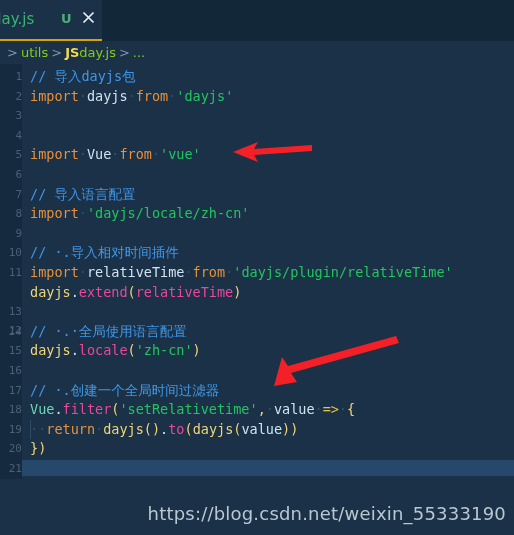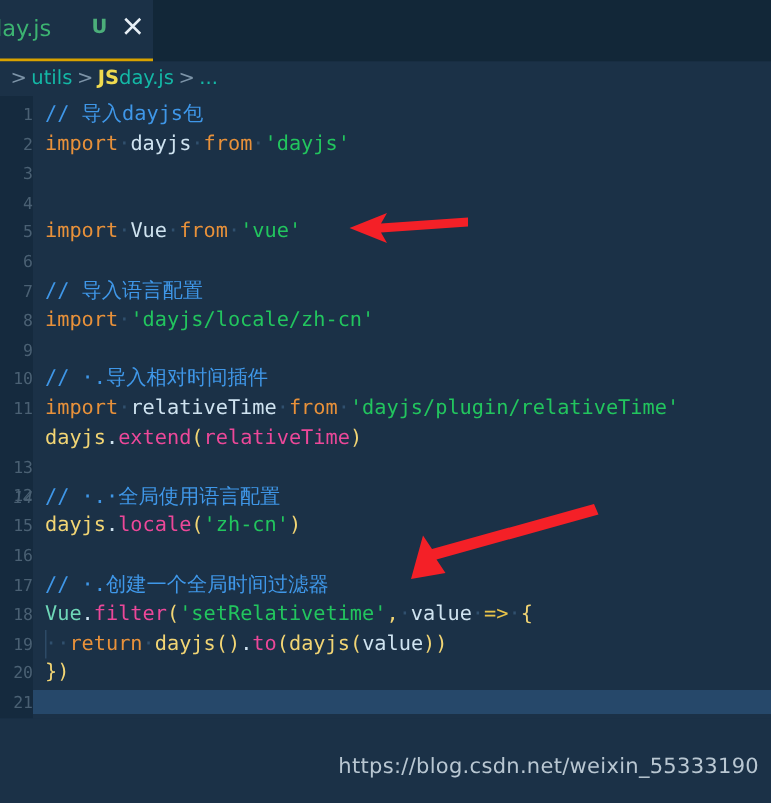--- a/index.html
+++ b/index.html
@@ -41,21 +41,21 @@
   
   .breadcrumb{
     position:absolute;left:0;top:41px;width:514px;height:23px;
     background:#1b3147;
     font-family:"DejaVu Sans","Liberation Sans",sans-serif;
     font-size:13px;color:#8fa6b8;
     white-space:nowrap;
   }
   .bc-inner{position:absolute;left:4px;top:4px;}
   .bc-sep{color:#7d94a8;padding:0 3px;}
-  .bc-item{color:#14b8a6;}
+  .bc-item{color:#84cc16;}
   .bc-js{color:#f0db4f;font-weight:bold;font-family:"DejaVu Sans","Liberation Sans",sans-serif;}
 
   
   .editor{
     position:absolute;left:0;top:64px;width:514px;height:415px;
     background:#1b3147;
   }
   .gutter{
     position:absolute;left:0;top:0;width:22px;height:415px;
     background:#152a3e;
@@ -102,21 +102,21 @@
   .arrows{position:absolute;left:0;top:0;width:514px;height:535px;pointer-events:none;}
 
   
   .watermark{
     position:absolute;left:0;top:479px;width:514px;height:56px;
     background:#1b3147;
   }
   .wm-text{
     position:absolute;right:8px;top:24px;
     font-family:"DejaVu Sans","Liberation Sans",sans-serif;
-    font-size:14px;color:#b9c7d2;letter-spacing:.2px;
+    font-size:18px;color:#b9c7d2;letter-spacing:.2px;
   }
 </style>
 </head>
 <body>
 
 <div id="app">
 
   <div class="tabbar">
     <div class="tab">
       <div class="tab-label">day.js</div>

